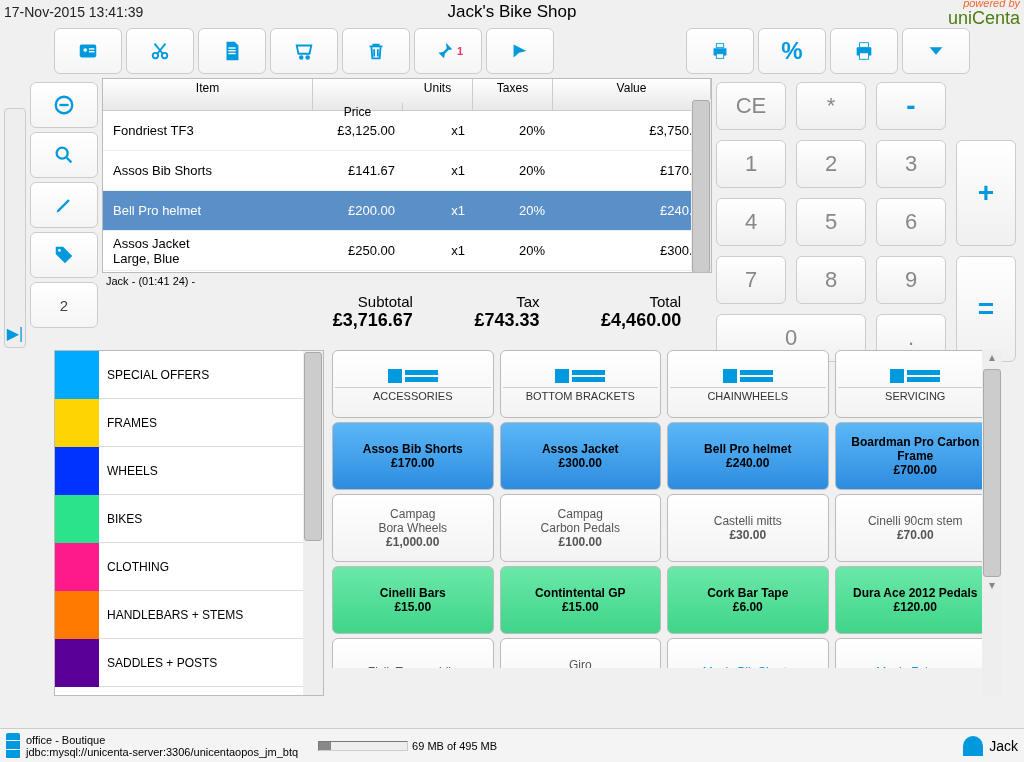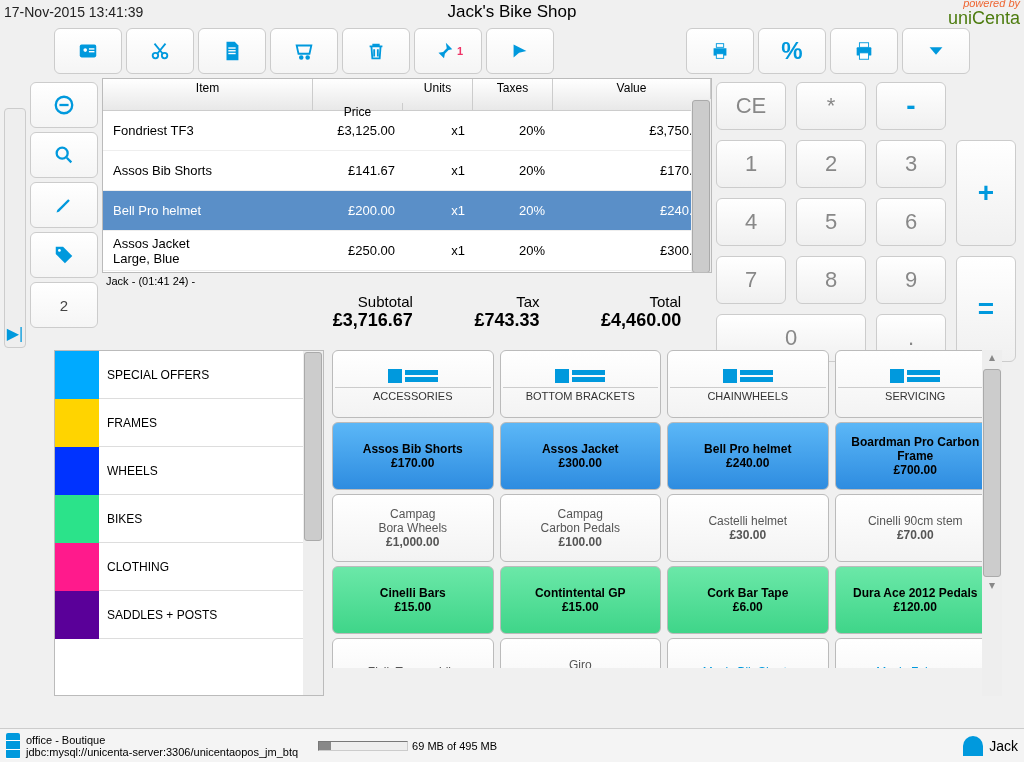--- a/index.html
+++ b/index.html
@@ -302,20 +302,24 @@
         </div>
         <div class="cat-row">
           <div class="cat-swatch" style="background:#2be38a"></div>
           <div class="cat-label">BIKES</div>
         </div>
         <div class="cat-row">
           <div class="cat-swatch" style="background:#ff1a8c"></div>
           <div class="cat-label">CLOTHING</div>
         </div>
         <div class="cat-row">
+          <div class="cat-swatch" style="background:#ff7a00"></div>
+          <div class="cat-label">HANDLEBARS + STEMS</div>
+        </div>
+        <div class="cat-row">
           <div class="cat-swatch" style="background:#5a0099"></div>
           <div class="cat-label">SADDLES + POSTS</div>
         </div>
       </div>
     <div class="cat-scroll">
         <div class="thumb"></div>
       </div>
   </div>
   <div class="products">
     <div class="prod-row" id="pcats">
@@ -383,21 +387,21 @@
           <div style="white-space:pre-line">Campag
 Bora Wheels</div>
           <div class="price">£1,000.00</div>
         </div>
         <div class="prod plain">
           <div style="white-space:pre-line">Campag
 Carbon Pedals</div>
           <div class="price">£100.00</div>
         </div>
         <div class="prod plain">
-          <div style="white-space:pre-line">Castelli helmet</div>
+          <div style="white-space:pre-line">Castelli mitts</div>
           <div class="price">£30.00</div>
         </div>
         <div class="prod plain">
           <div style="white-space:pre-line">Cinelli 90cm stem</div>
           <div class="price">£70.00</div>
         </div>
       </div>
     <div class="prod-row" id="pgreen">
         <div class="prod green">
           <div style="white-space:pre-line">Cinelli Bars</div>

